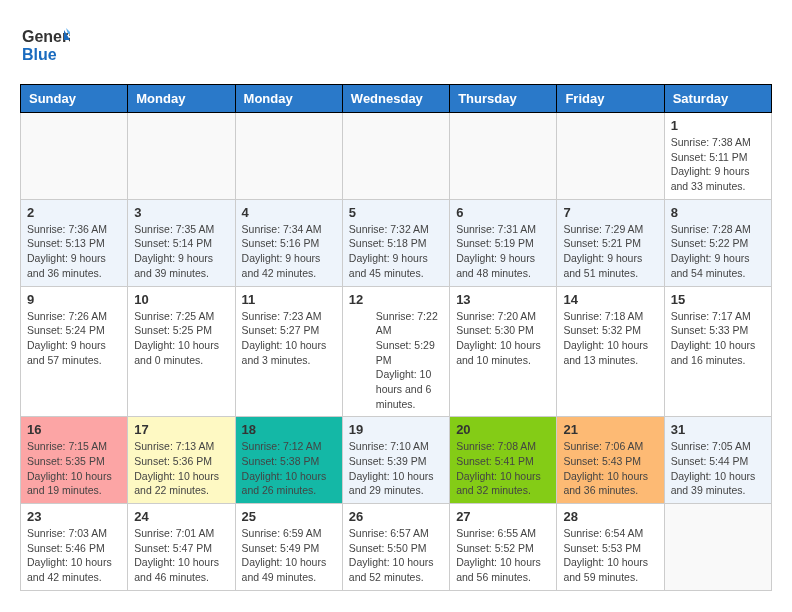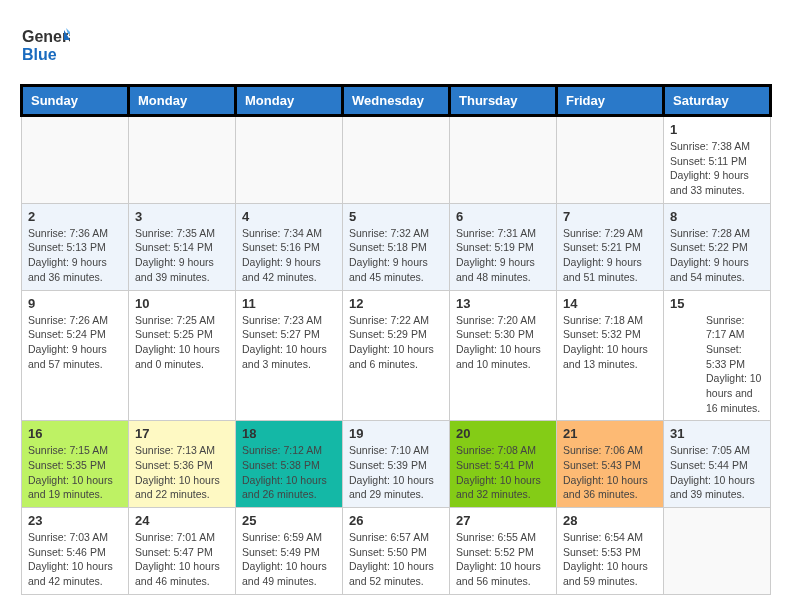--- a/index.html
+++ b/index.html
@@ -37,21 +37,21 @@
       border-collapse: collapse;
       border: 1px solid #ccc;
     }
     .calendar th {
       background: #2a79c9;
       color: #fff;
       text-align: left;
       padding: 6px 8px;
       font-size: 13px;
       font-weight: bold;
-      border: 3px solid #000000;
+      border: 1px solid #000000;
     }
     .calendar td {
       border: 1px solid #ccc;
       vertical-align: top;
       padding: 5px 6px;
       width: 107px;
       min-height: 80px;
       background: #fff;
     }
     .calendar td.empty {
@@ -178,45 +178,45 @@
 Daylight: 10 hours and 0 minutes.</div>
         </td>
         <td>
           <span class="day-num">11</span>
           <div class="day-info" style="white-space: pre-line;">Sunrise: 7:23 AM
 Sunset: 5:27 PM
 Daylight: 10 hours and 3 minutes.</div>
         </td>
         <td>
           <span class="day-num">12</span>
-          <div class="day-info" style="white-space: pre-line;">Sunrise: 7:22 AM
+          <div class="day-info" style="white-space: pre-line; margin-left: 27px;">Sunrise: 7:22 AM
 Sunset: 5:29 PM
 Daylight: 10 hours and 6 minutes.</div>
         </td>
         <td>
           <span class="day-num">13</span>
           <div class="day-info" style="white-space: pre-line;">Sunrise: 7:20 AM
 Sunset: 5:30 PM
 Daylight: 10 hours and 10 minutes.</div>
         </td>
         <td>
           <span class="day-num">14</span>
           <div class="day-info" style="white-space: pre-line;">Sunrise: 7:18 AM
 Sunset: 5:32 PM
 Daylight: 10 hours and 13 minutes.</div>
         </td>
         <td>
           <span class="day-num">15</span>
-          <div class="day-info" style="white-space: pre-line; margin-left: 36px;">Sunrise: 7:17 AM
+          <div class="day-info" style="white-space: pre-line;">Sunrise: 7:17 AM
 Sunset: 5:33 PM
 Daylight: 10 hours and 16 minutes.</div>
         </td>
       </tr>
       <tr>
-        <td style="background: #bef264;">
+        <td style="background: #fca5a5;">
           <span class="day-num">16</span>
           <div class="day-info" style="white-space: pre-line;">Sunrise: 7:15 AM
 Sunset: 5:35 PM
 Daylight: 10 hours and 19 minutes.</div>
         </td>
         <td style="background: #fef9c3;">
           <span class="day-num">17</span>
           <div class="day-info" style="white-space: pre-line;">Sunrise: 7:13 AM
 Sunset: 5:36 PM
 Daylight: 10 hours and 22 minutes.</div>

